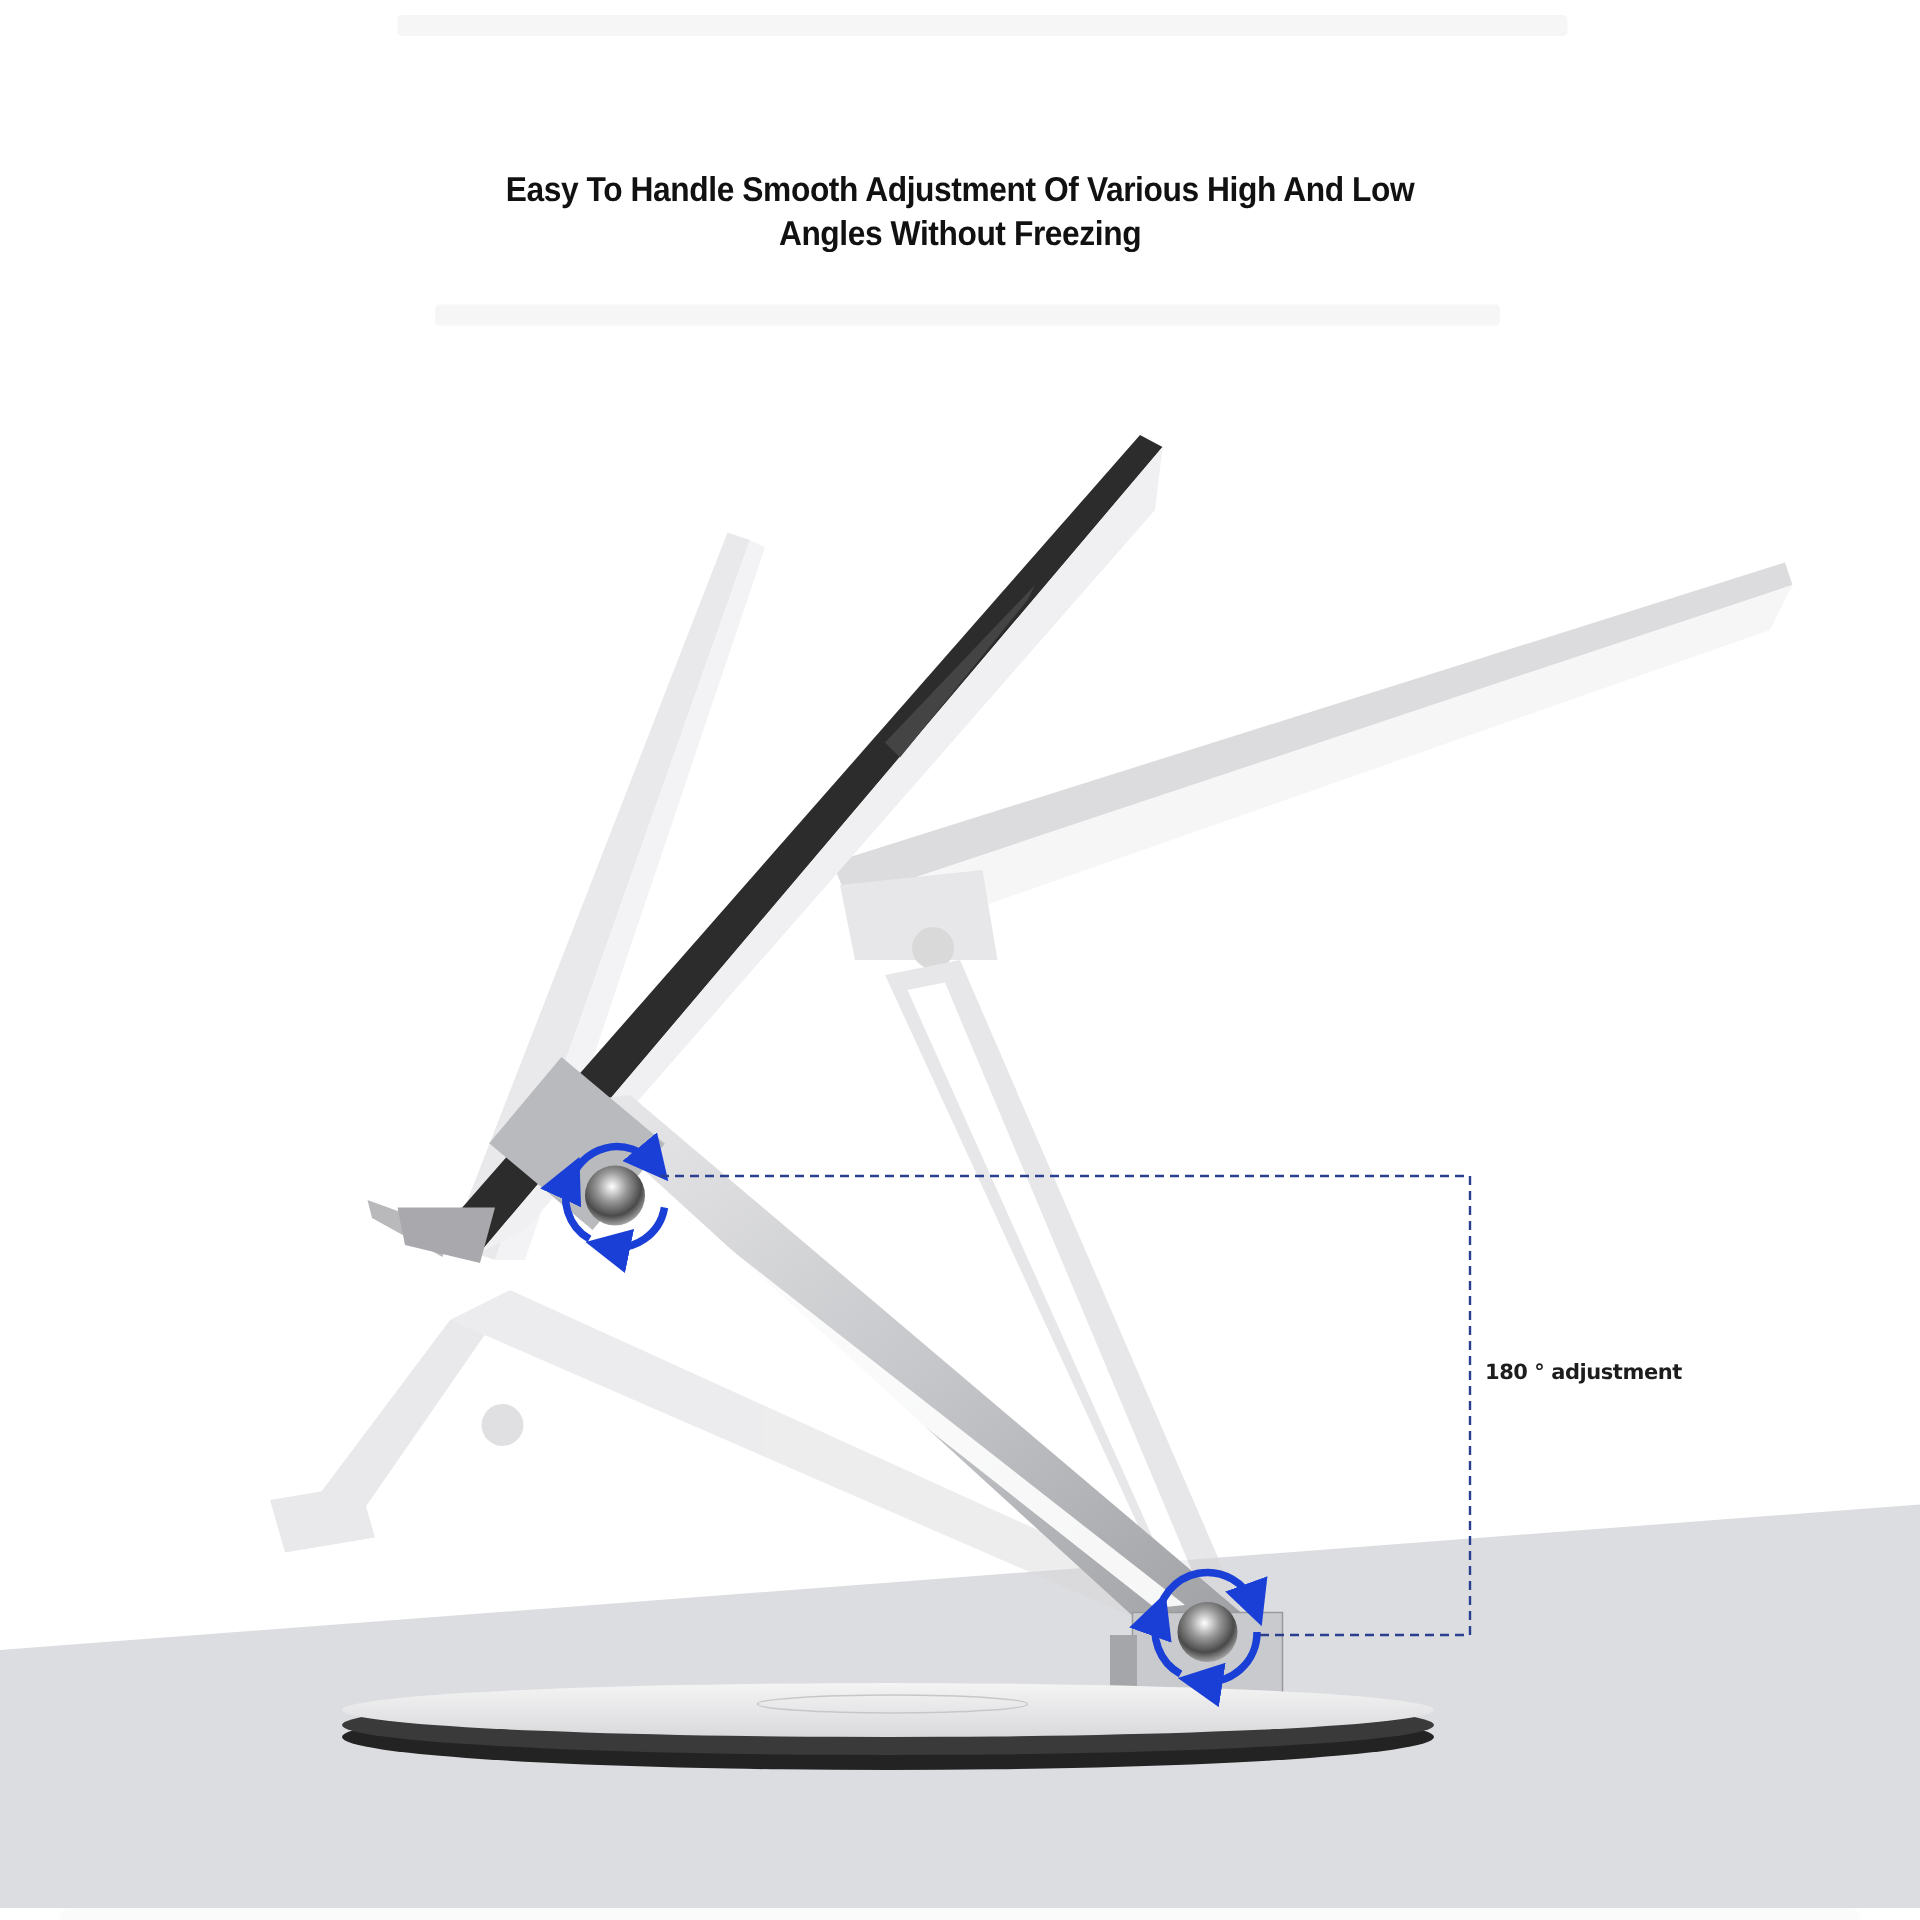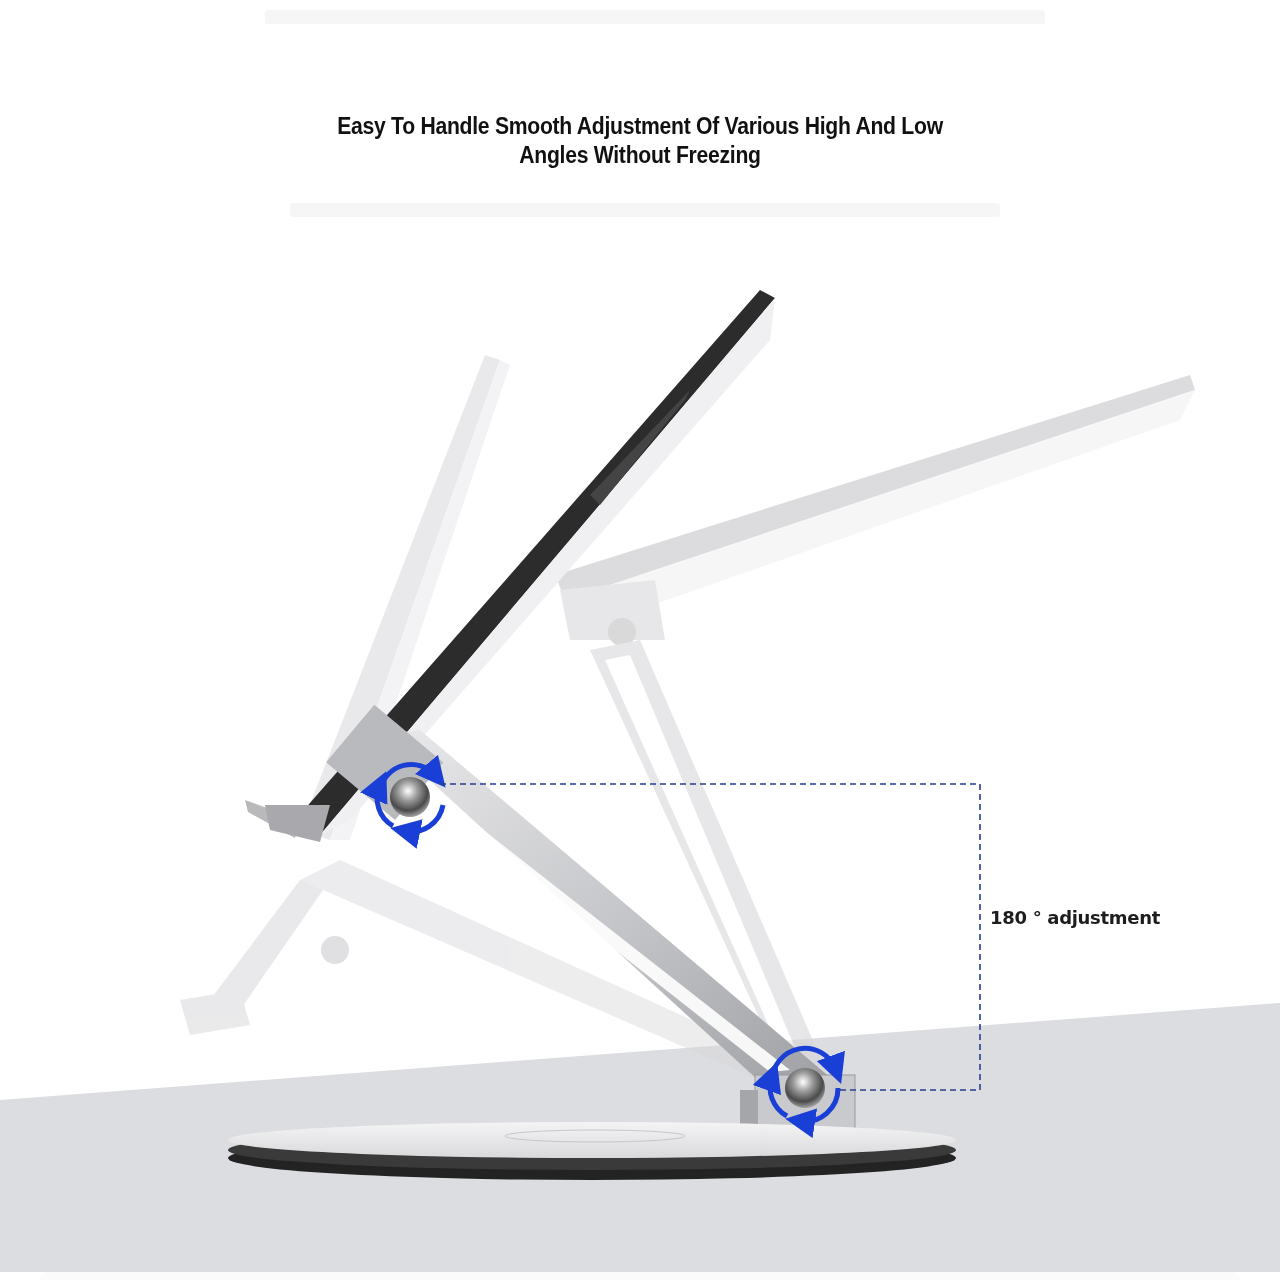--- a/index.html
+++ b/index.html
@@ -16,21 +16,21 @@
     letter-spacing: -0.3px; transform: scaleX(0.92); transform-origin: 640px 0;
   }
   .headline span { display: block; }
   .ghost {
     position: absolute; height: 14px; background: #f6f6f6; border-radius: 3px;
   }
   .scene { position: absolute; left: 0; top: 0; width: 1280px; height: 1280px; }
   .annot-label {
     position: absolute; left: 990px; top: 907px;
     font-family: "DejaVu Sans", sans-serif; font-weight: bold;
-    font-size: 18px; color: #1d1d1d; letter-spacing: -0.3px; white-space: nowrap;
+    font-size: 14px; color: #1d1d1d; letter-spacing: -0.3px; white-space: nowrap;
   }
   .bottom-strip {
     position: absolute; left: 40px; right: 40px; top: 1272px; height: 8px;
     background: #fbfbfb; border-radius: 6px 6px 0 0;
   }
 </style>
 </head>
 <body>
 
 <div class="ghost" style="left:265px;top:10px;width:780px;"></div>

